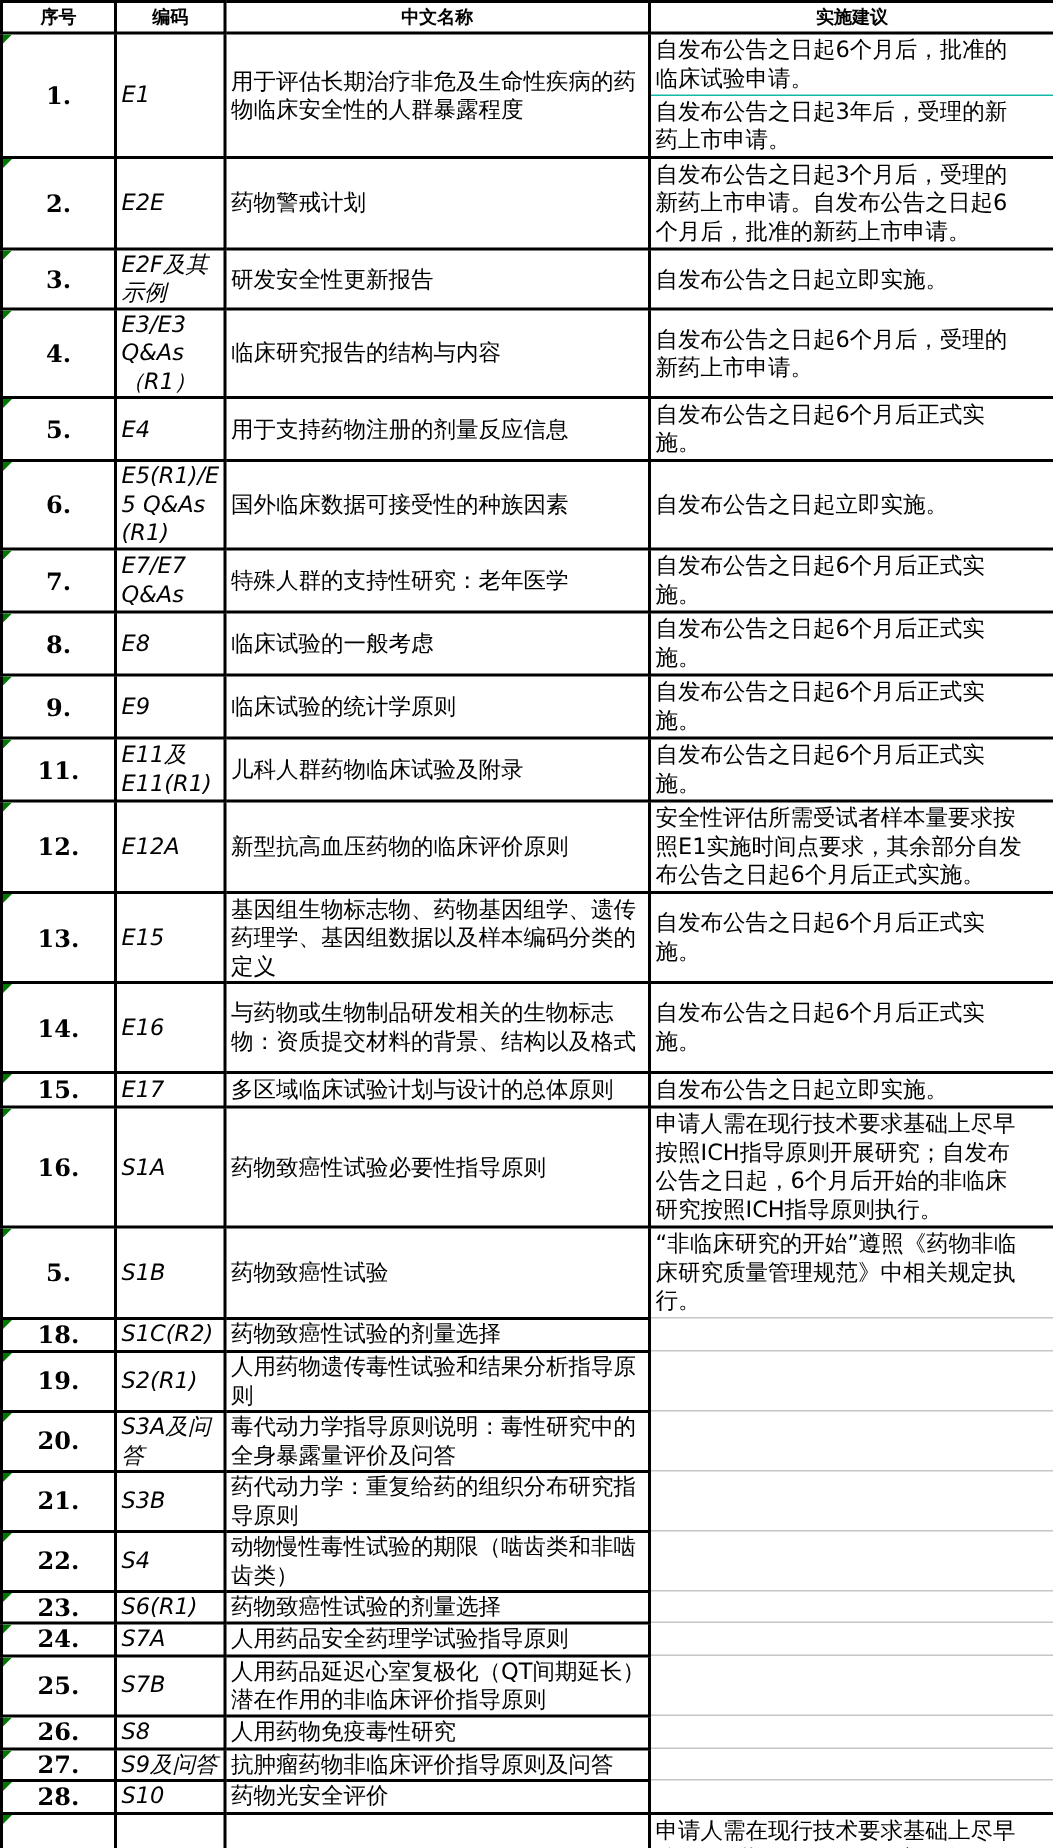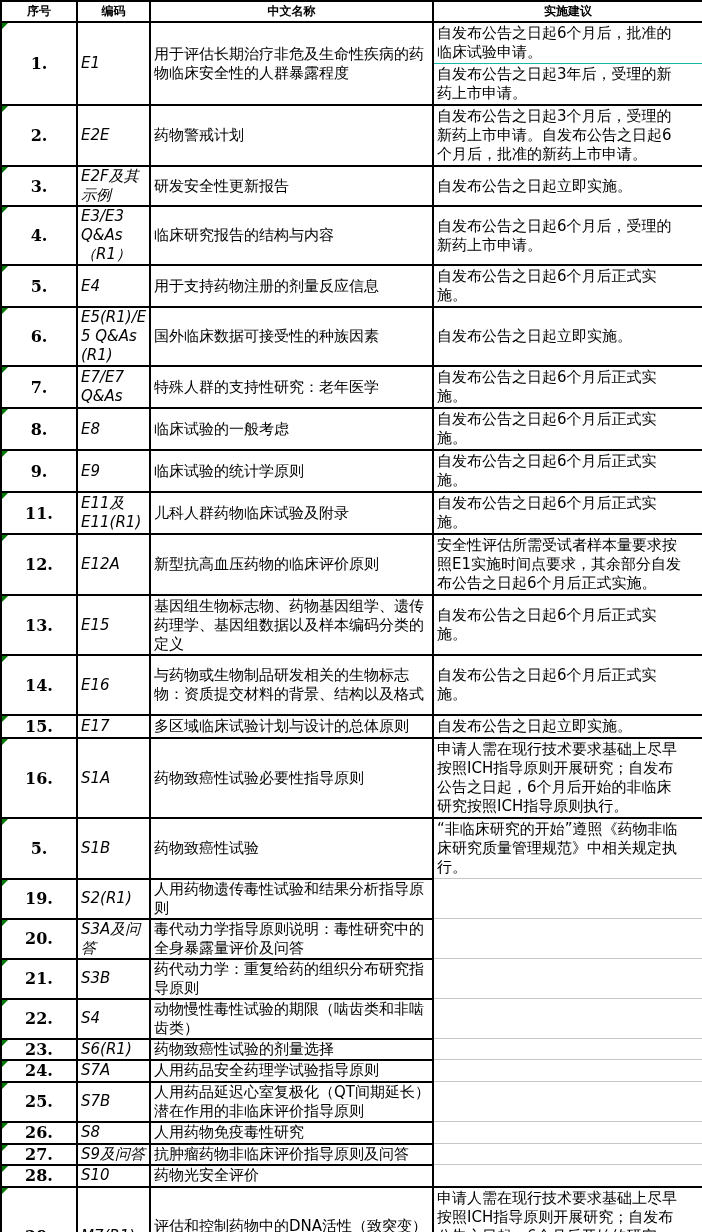--- a/index.html
+++ b/index.html
@@ -166,20 +166,26 @@
         </td>
       </tr>
       <tr style="height: 58px;">
         <td class="num-cell"><div class="tri"></div><span>5.</span></td>
         <td class="code-cell">S1B</td>
         <td class="name-cell">药物致癌性试验</td>
         <td class="advice-cell thin-bottom">
           <div class="para">“非临床研究的开始”遵照《药物非临床研究质量管理规范》中相关规定执行。</div>
         </td>
       </tr>
+      <tr style="height: 22px;">
+        <td class="num-cell"><div class="tri"></div><span>18.</span></td>
+        <td class="code-cell">S1C(R2)</td>
+        <td class="name-cell">药物致癌性试验的剂量选择</td>
+        <td class="advice-cell advice-empty"></td>
+      </tr>
       <tr style="height: 38px;">
         <td class="num-cell"><div class="tri"></div><span>19.</span></td>
         <td class="code-cell">S2(R1)</td>
         <td class="name-cell">人用药物遗传毒性试验和结果分析指导原则</td>
         <td class="advice-cell advice-empty"></td>
       </tr>
       <tr style="height: 40px;">
         <td class="num-cell"><div class="tri"></div><span>20.</span></td>
         <td class="code-cell">S3A及问
 答</td>

